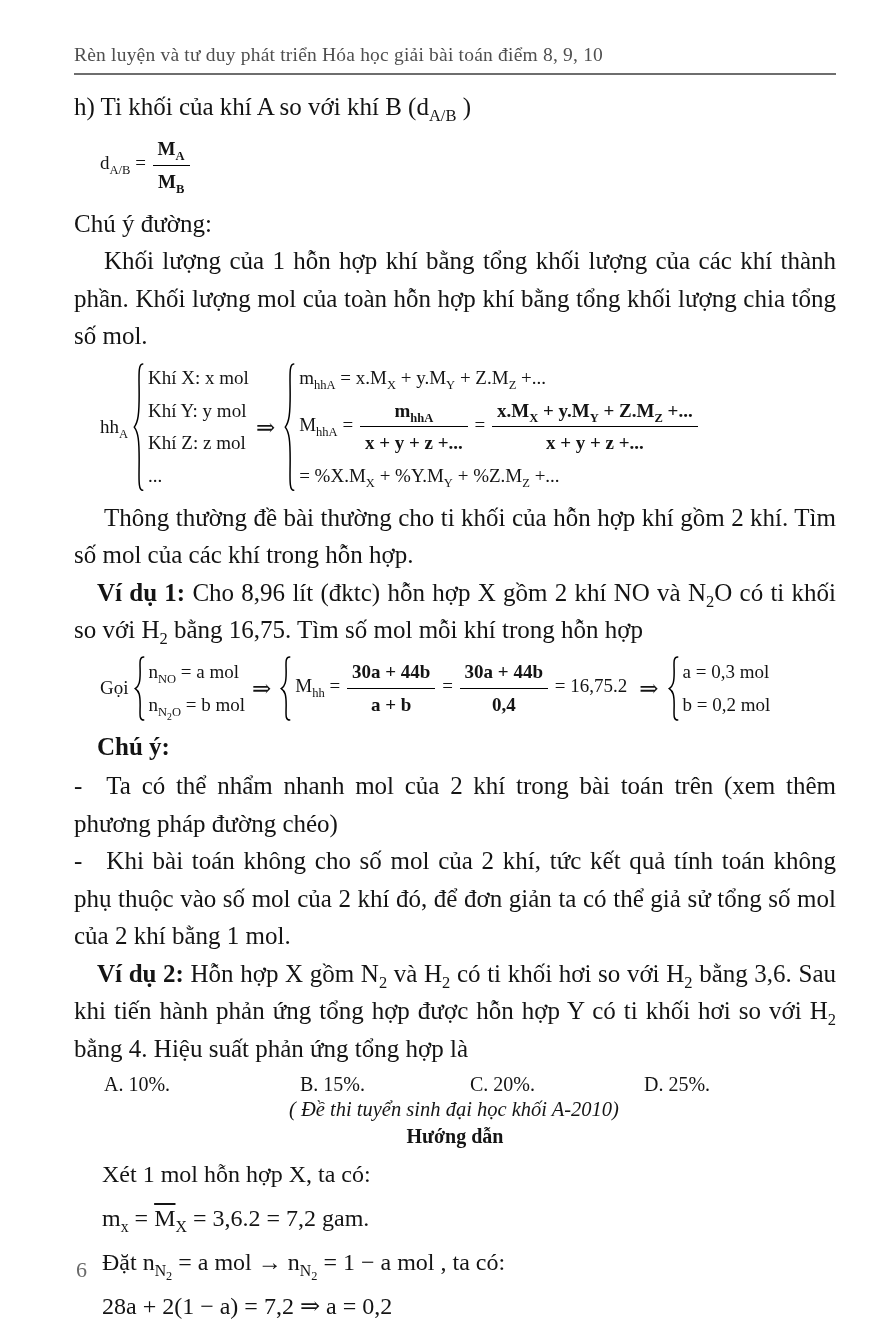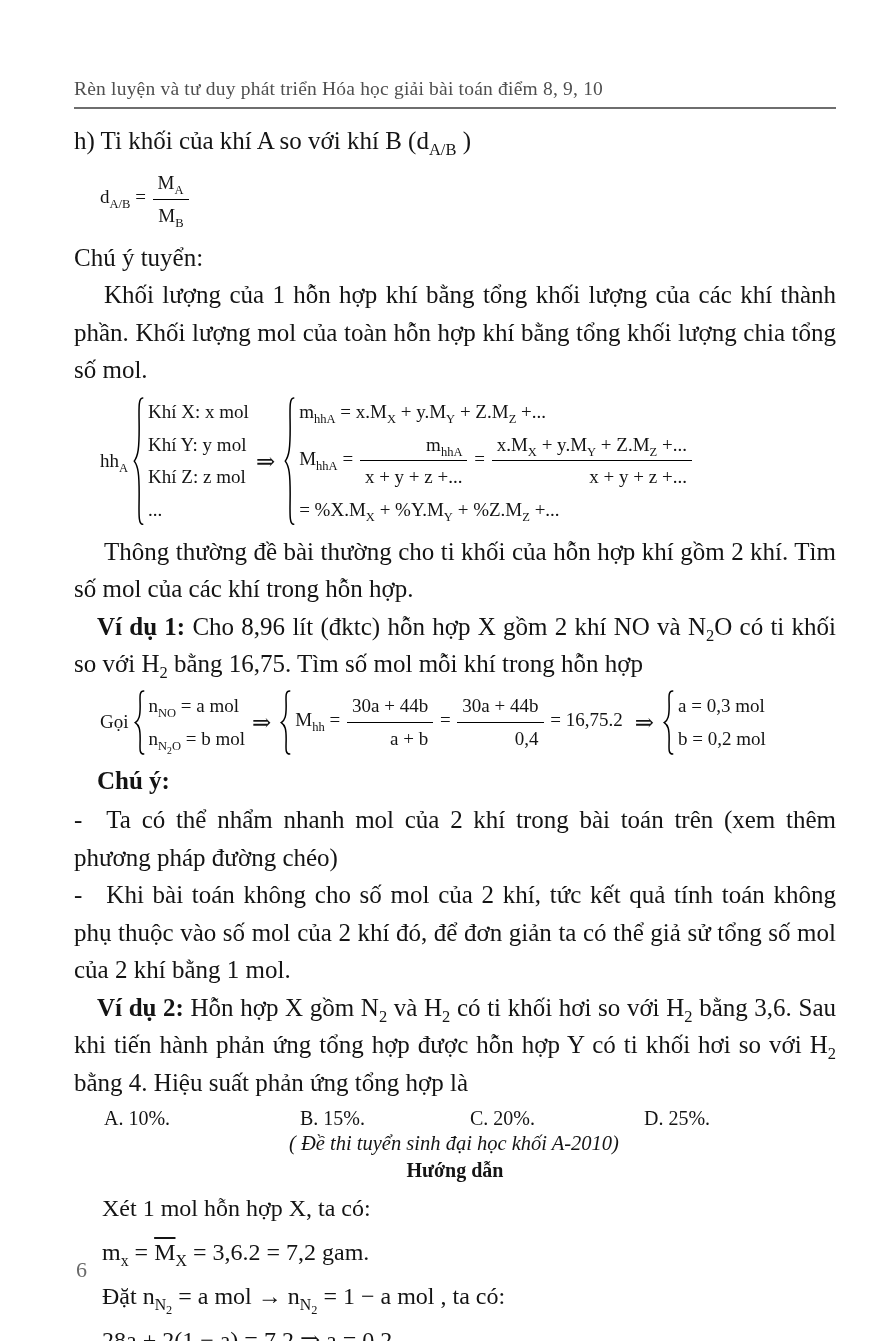--- a/index.html
+++ b/index.html
@@ -3,38 +3,38 @@
 <meta charset="utf-8">
 <style>
   html,body { margin:0; padding:0; background:#ffffff; }
   .page {
     position:relative; width:884px; height:1341px; background:#ffffff;
     font-family:"Liberation Serif","DejaVu Serif",serif; color:#141414;
     box-sizing:border-box; padding:44px 48px 0 74px; overflow:hidden;
   }
   .page-header {
     color:#4f4f4f; font-size:19.5px; letter-spacing:0.2px;
-    padding-bottom:7px; border-bottom:2px solid #6e6e6e; margin-bottom:13px;margin-top:34px;
+    padding-bottom:7px; border-bottom:2px solid #6e6e6e; margin-bottom:13px;
   }
   p { margin:0; font-size:25px; line-height:1.5; text-align:justify; }
   .tight { margin:2px 0; }
   .indent { text-indent:30px; }
   .blabel { font-weight:bold;margin-left:23px; }
   .dash { margin-right:24px; }
   sub.rsub { font-size:0.66em; line-height:0; }
   sub.rsub sub.rsub { font-size:0.78em; }
   .bar { text-decoration:overline; }
   
   .mrow { display:flex; align-items:center; font-size:19px; margin:7px 0 7px 26px; }
   .bgroup { display:flex; align-items:stretch; }
   .mcol { display:flex; flex-direction:column; justify-content:center; }
   .mline { padding:2.5px 0; white-space:nowrap; line-height:1.45; }
   .mlabel { margin-right:3px; white-space:nowrap; }
   .imply { font-size:23px; margin:0 7px; font-family:"DejaVu Serif",serif; }
-  .frac { display:inline-block; vertical-align:middle; text-align:right; margin:0 2px; }
+  .frac { display:inline-block; vertical-align:middle; text-align:center; margin:0 2px;font-weight:bold; }
   .frac .num { display:block; border-bottom:1.4px solid #000; padding:0 5px 2px; }
   .frac .den { display:block; padding-top:2px; padding-left:5px; padding-right:5px; }
   .brace { width:13px; flex:0 0 13px; margin:0 3px 0 1px; }
   .brace path { stroke:#000; fill:none; stroke-width:1.5; vector-effect:non-scaling-stroke; stroke-linecap:round; }
   .choices { display:flex; font-size:20px; margin:6px 0 2px 30px; }
   .choice-a { width:196px; } .choice-b { width:170px; } .choice-c { width:174px; }
   .exam-source { font-style:italic; text-align:center; font-size:20.5px; margin:2px 2px 0 0; }
   .sol-heading { font-weight:bold; text-align:center; font-size:20px; margin:4px 0 6px; }
   .sol-line { font-size:24px; margin:9px 0 9px 28px; line-height:1.45; white-space:nowrap; }
   .pagenum { position:absolute; left:76px; bottom:58px; color:#6a6a6a; font-size:22px; }
@@ -48,21 +48,21 @@
   <div class="page-header">
     <span>Rèn luyện và tư duy phát triển Hóa học giải bài toán điểm 8, 9, 10</span>
   </div>
 
   <p><span>h) Ti khối của khí A so với khí B (d</span><sub class="rsub">A/B</sub><span> )</span></p>
 
   <div class="mrow">
     <span class="mline"><span>d</span><sub class="rsub">A/B</sub><span> = </span><span class="frac"><span class="num"><span>M</span><sub class="rsub">A</sub></span><span class="den"><span>M</span><sub class="rsub">B</sub></span></span></span>
   </div>
 
-  <p>Chú ý tuyển:</p>
+  <p>Chú ý đường:</p>
   <p class="indent">Khối lượng của 1 hỗn hợp khí bằng tổng khối lượng của các khí thành phần. Khối lượng mol của toàn hỗn hợp khí bằng tổng khối lượng chia tổng số mol.</p>
 
   <div class="mrow">
     <span class="mlabel"><span>hh</span><sub class="rsub">A</sub></span>
     <span class="bgroup">
       <svg class="brace" viewBox="0 0 20 100" preserveAspectRatio="none">
           <path d="M16.5,1.5 C9,1.5 11,11 11,25 C11,40 9.5,46 3.5,50 C9.5,54 11,60 11,75 C11,89 9,98.5 16.5,98.5"></path>
         </svg>
       <span class="mcol">
         <span class="mline"><span>Khí X: x mol</span></span>

